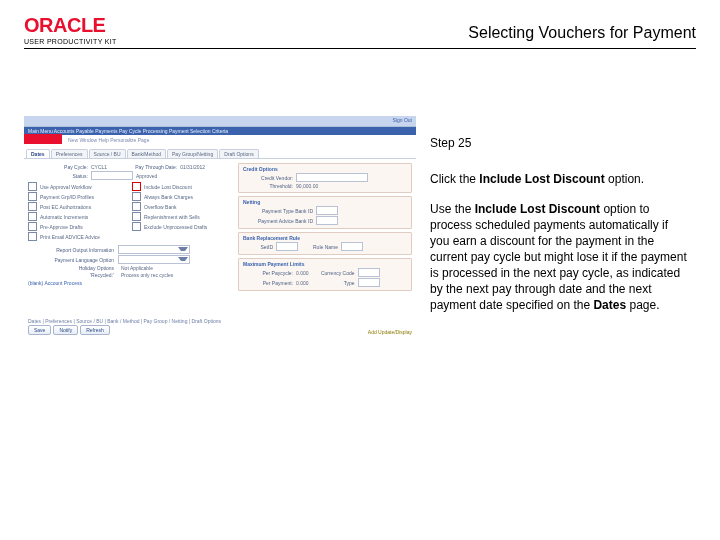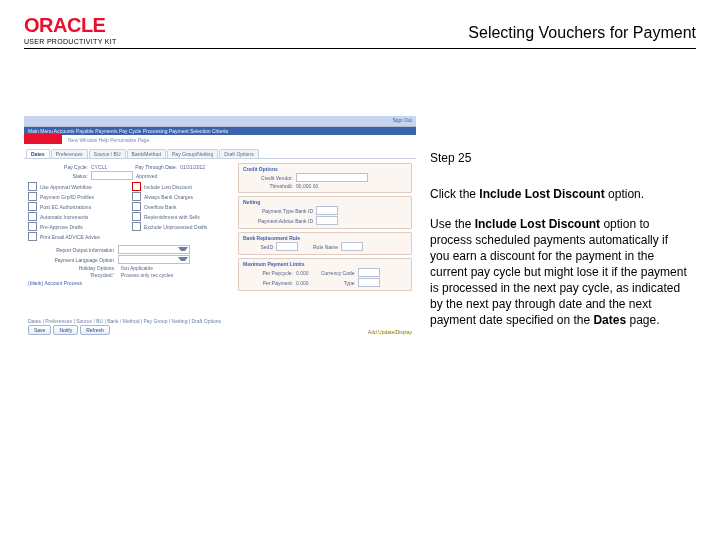--- a/index.html
+++ b/index.html
@@ -5,21 +5,21 @@
   html,body{margin:0;padding:0;width:720px;height:540px;background:#fff;font-family:Arial,Helvetica,sans-serif;color:#000;}
   .page{position:relative;width:720px;height:540px;}
   
   .logo-group{position:absolute;left:24px;top:14px;}
   .logo-oracle{color:#e8102e;font-weight:bold;font-size:20px;letter-spacing:-0.5px;}
   .logo-sub{font-size:7px;letter-spacing:0.3px;line-height:8px;margin-top:1px;color:#000;}
   .hr{position:absolute;left:24px;right:24px;height:1px;background:#000;}
   .hr.top{top:48px;}
   .title{position:absolute;right:24px;top:24px;font-size:16px;}
   
-  .right-col{position:absolute;left:430px;top:135px;width:260px;font-size:12px;line-height:16px;margin-top:15px;}
+  .right-col{position:absolute;left:430px;top:135px;width:260px;font-size:12px;line-height:16px;}
   .right-col .step{margin-bottom:20px;}
   .right-col .step span{display:inline;}
   .right-col p{margin:0 0 14px 0;}
   .right-col b{font-weight:bold;}
   
   .app{position:absolute;left:24px;top:116px;width:392px;height:236px;background:#fff;font-size:5px;color:#5a6a87;}
   .app .topbar{height:10px;background:#c7d5ef;border-bottom:1px solid #b0bfd8;position:relative;}
   .app .topbar .lbl{position:absolute;right:4px;top:1px;color:#3a5fa5;font-size:5px;}
   .app .menubar{height:8px;background:#3a62ad;color:#e6eefc;padding:0 4px;line-height:8px;}
   .app .redlogo{position:absolute;left:0;top:18px;width:38px;height:10px;background:#e8102e;}

